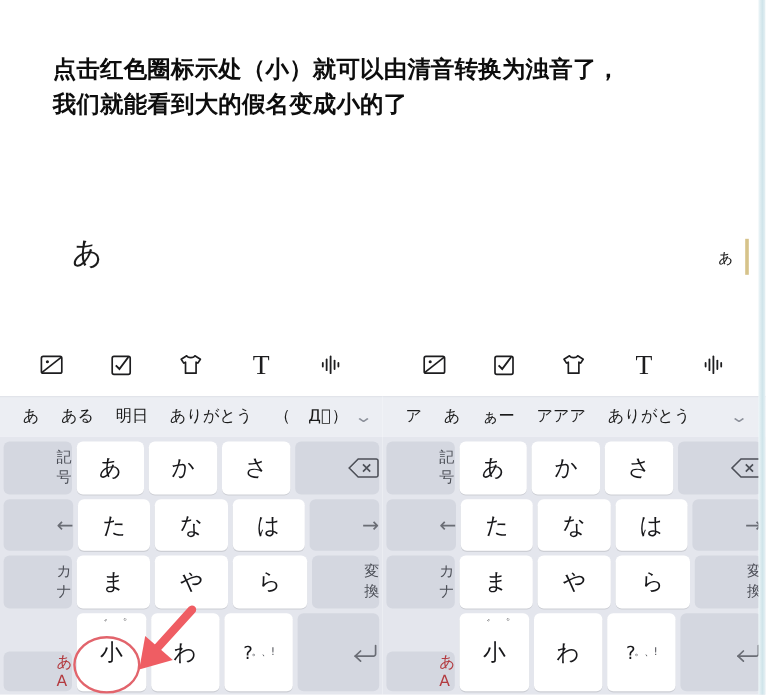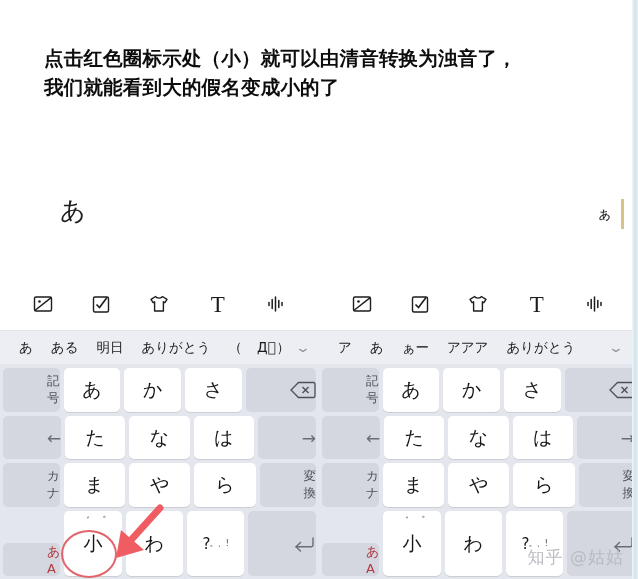--- a/index.html
+++ b/index.html
@@ -416,21 +416,20 @@
               <svg width="24" height="18" viewBox="0 0 24 18" fill="none" stroke="#6a6d75" stroke-width="1.4" stroke-linecap="round" stroke-linejoin="round">
                 <path d="M21 3 V10 a1.8 1.8 0 0 1 -1.8 1.8 H4"></path>
                 <path d="M8.5 7.5 L4 11.8 L8.5 16"></path>
               </svg>
             </span>
           </div>
         </div>
 
       </div>
 
-      <div class="watermark">知乎 @姑姑</div>
     </div>
 
   </div>
 
   <div class="hi-circle"></div>
   <svg class="hi-arrow" viewBox="0 0 72 72" fill="none">
     <path d="M60 8 L22 50" stroke="#ef5d63" stroke-width="7" stroke-linecap="round"></path>
     <path d="M16 58 L21 30 L44 50 Z" fill="#ef5d63"></path>
   </svg>
 

